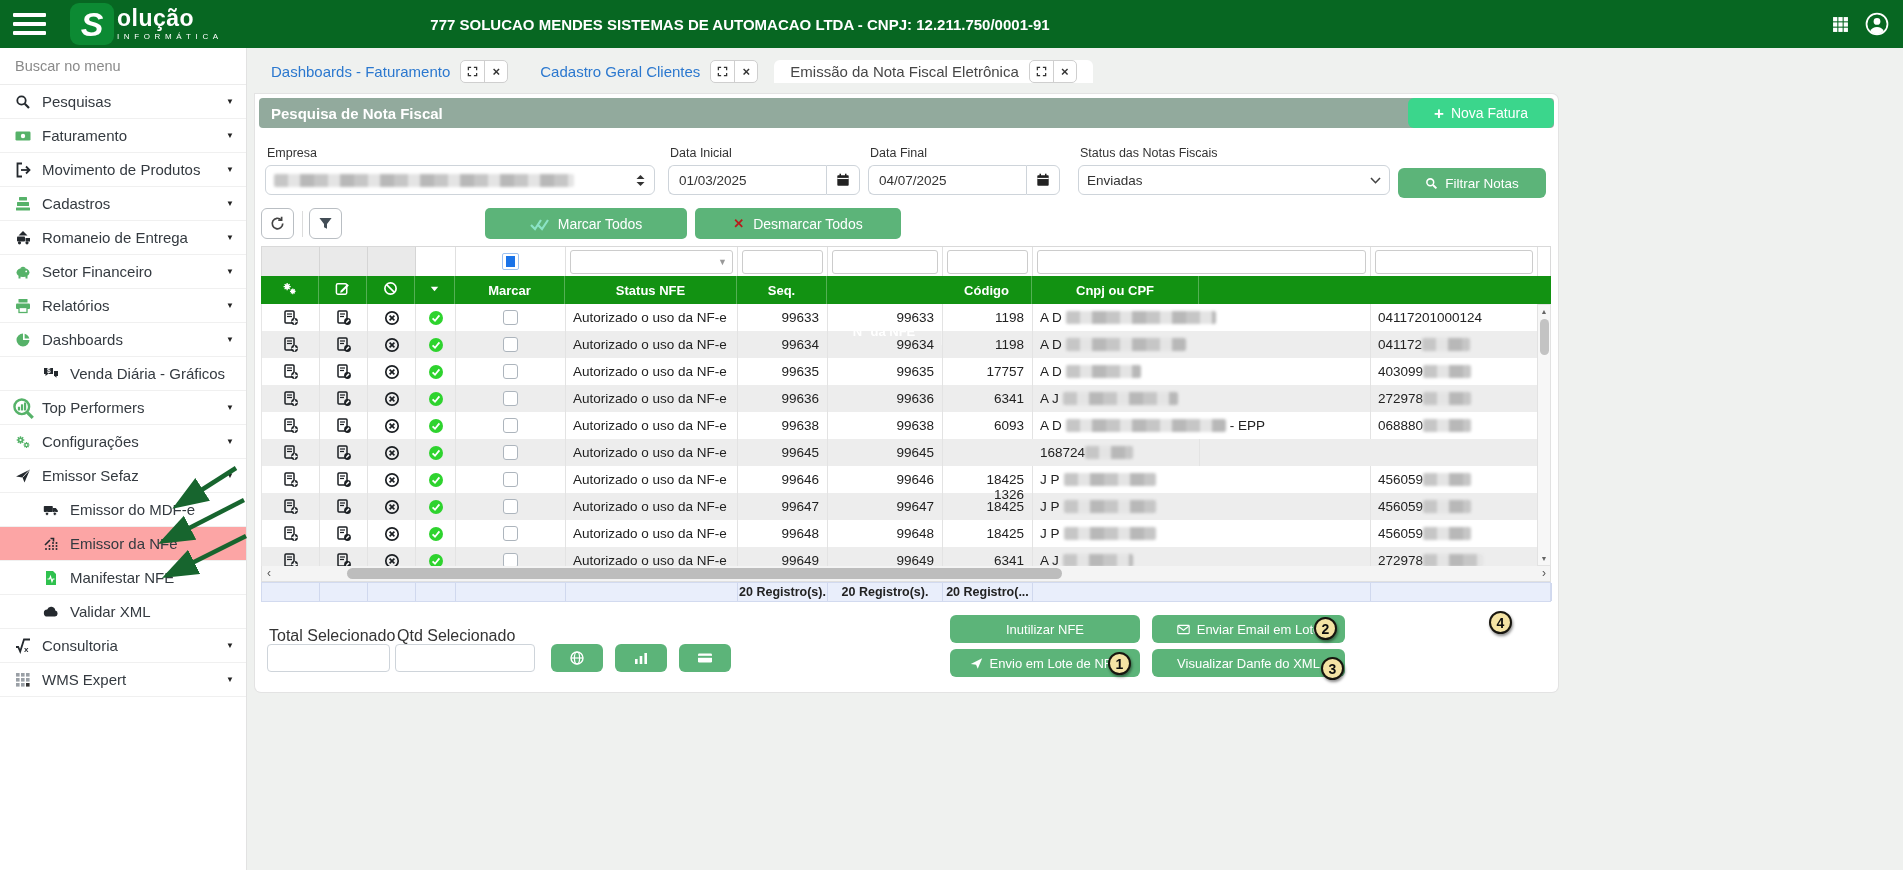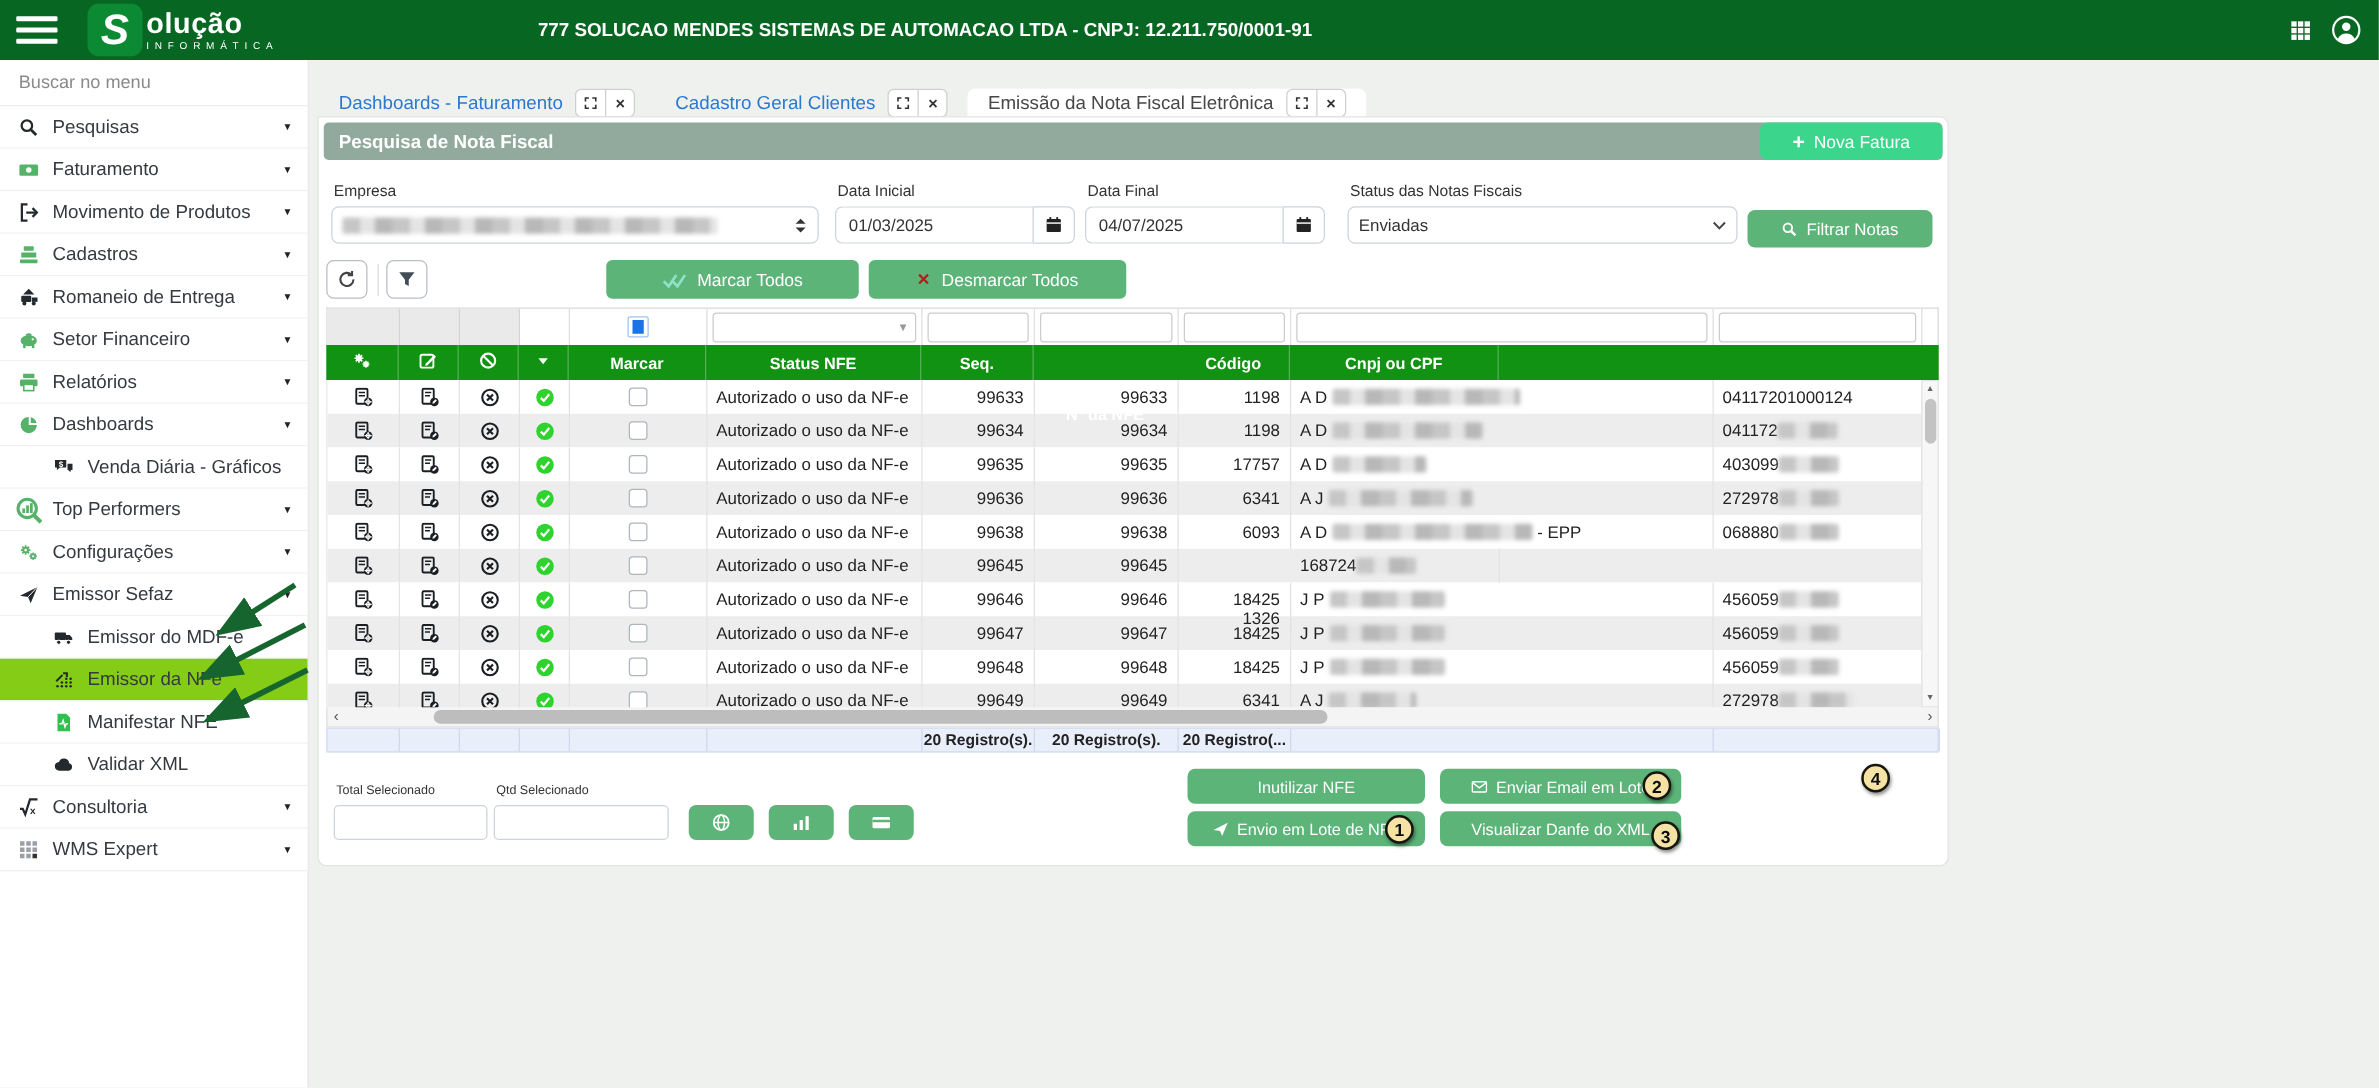--- a/index.html
+++ b/index.html
@@ -26,32 +26,32 @@
 
   
   .sidebar{position:absolute;left:0;top:48px;width:247px;bottom:0;background:#fff;
     border-right:1px solid #e2e2e2;z-index:10}
   .menu-search{width:100%;height:37px;border:none;border-bottom:1px solid #ececec;padding:0 15px;
     font-size:14.5px;color:#555;outline:none;font-family:inherit;background:#fff}
   .menu-search::placeholder{color:#8a8a8a}
   .side-item{height:34px;display:flex;align-items:center;padding:0 12px;border-bottom:1px solid #f0f0f0;
     font-size:15px;color:#343a40;cursor:pointer;background:#fff}
   .side-item.lvl1{padding-left:40px}
-  .side-item.active{background:#84cc16}
+  .side-item.active{background:#fca5a5}
   .s-ic{width:22px;height:22px;display:flex;align-items:center;justify-content:center;margin-right:8px;flex:none}
   .s-ic svg{width:16px;height:16px}
   .s-ic.big svg{width:22px;height:22px}
   .s-ic.dark{color:#24292e}.s-ic.green{color:#56b269}.s-ic.brightgreen{color:#2fc14e}.s-ic.gray{color:#9aa0a6}
   .s-lb{flex:1;white-space:nowrap;overflow:hidden}
   .s-caret{font-size:8px;color:#222;margin-left:6px}
   .side-arrows{position:absolute;left:0;top:37px;width:247px;height:780px;pointer-events:none;z-index:12}
 
   
   .main{position:absolute;left:247px;top:48px;right:0;bottom:0;background:#eff1ef}
-  .tabbar{display:flex;align-items:flex-end;height:46px;padding-left:8px}
+  .tabbar{display:flex;align-items:center;height:46px;padding-left:8px}
   .tab{display:flex;align-items:center;gap:10px;padding:0 16px;font-size:15px;color:#2b78cf;cursor:pointer}
   .tab.active{background:#fff;color:#474747;border-radius:6px 6px 0 0}
   .chipgroup{display:flex;border:1px solid #cfcfcf;border-radius:5px;background:#fff;overflow:hidden}
   .chip{width:23px;height:21px;display:flex;align-items:center;justify-content:center;color:#333;cursor:pointer}
   .chip+.chip{border-left:1px solid #cfcfcf}
   .chip svg{width:11px;height:11px}
   .chip.x{font-size:13px;font-weight:700}
 
   
   .card{position:absolute;left:8px;top:46px;width:1303px;height:598px;background:#fff;
@@ -119,21 +119,21 @@
   .hscroll{height:16px;background:#f4f4f4;border:1px solid #e0e0e0;border-top:none;position:relative;width:1290px}
   .hthumb{position:absolute;left:85px;top:2px;width:715px;height:11px;background:#bdbdbd;border-radius:6px;cursor:pointer}
   .hsar{position:absolute;top:0;font-size:12px;color:#555;line-height:15px;cursor:pointer}
   .hsar.l{left:5px}.hsar.r{right:4px}
   .footrow{height:20px;background:#e9eefb;border:1px solid #d2daef;display:flex;font-size:12.5px;
     font-weight:700;color:#222;width:1290px}
   .footrow .c{border-right:1px solid #d0d8ee}
 
   
   .bottombar{position:absolute;left:0;top:519px;right:0;height:76px}
-  .bb-label{position:absolute;font-size:10px;color:#333}
+  .bb-label{position:absolute;font-size:16px;color:#333}
   .bb-input{position:absolute;height:28px;border:1px solid #ced4da;border-radius:4px;background:#fff;outline:none}
   .mini{position:absolute;top:31px;width:52px;height:28px;background:#5cb479;border:none;border-radius:6px;
     display:flex;align-items:center;justify-content:center;cursor:pointer}
   .mini svg{width:16px;height:16px}
   .act{position:absolute;height:28px;background:#5cb479;color:#fff;border:none;border-radius:6px;font-size:13px;
     display:flex;align-items:center;justify-content:center;gap:7px;cursor:pointer}
   .act svg{width:13px;height:13px}
   .btn-importar{position:absolute;left:1100px;top:-2px;width:203px;height:64px;background:#f0ae00;
     border:1px solid #d89c00;border-radius:4px;color:#111;font-weight:700;font-size:13.5px;display:flex;
     align-items:center;justify-content:center;gap:7px;cursor:pointer;box-shadow:0 2px 5px rgba(0,0,0,.3)}

